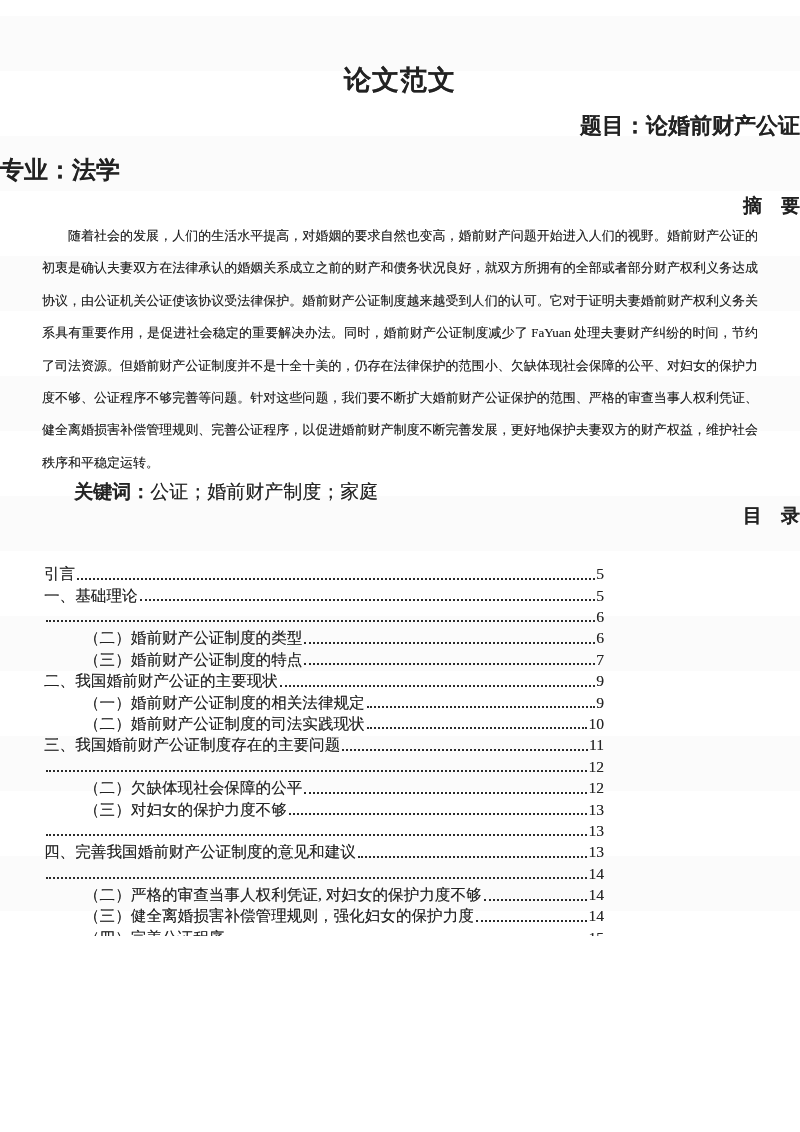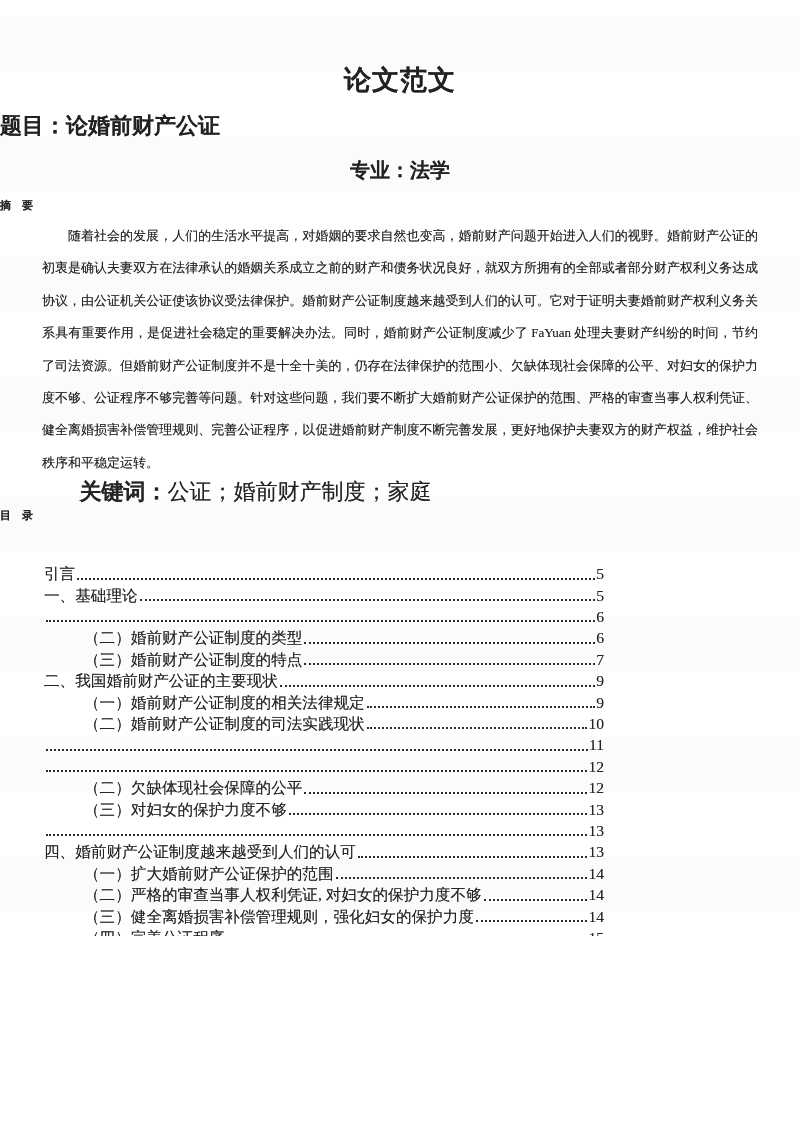--- a/index.html
+++ b/index.html
@@ -27,80 +27,79 @@
     text-align: center;
     font-size: 27px;
     font-weight: 700;
     line-height: 32px;
     letter-spacing: 1px;
     text-shadow: 0 0 0.5px rgba(0,0,0,0.55);
   }
   .doc-subtitle {
     margin: 0;
     margin-top: 16px;
-    text-align: left;
+    text-align: right;
     font-size: 22px;
     font-weight: 700;
     line-height: 28px;
     text-shadow: 0 0 0.5px rgba(0,0,0,0.55);
   }
   .doc-major {
     margin: 0;
     margin-top: 16px;
-    text-align: center;
-    font-size: 20px;
+    font-size: 24px;
     font-weight: 700;
     line-height: 28px;
     text-shadow: 0 0 0.5px rgba(0,0,0,0.55);
   }
   .section-heading {
     margin: 0;
     margin-top: 11px;
-    text-align: left;
-    font-size: 11px;
+    text-align: right;
+    font-size: 19px;
     font-weight: 700;
     line-height: 21px;
     text-shadow: 0 0 0.4px rgba(0,0,0,0.5);
   }
   .abstract-body {
     margin: 0 42px;
     margin-top: 4px;
     font-size: 13px;
     line-height: 32.4px;
     text-align: justify;
     text-justify: inter-ideograph;
     text-indent: 2em;
     color: #242424;
     text-shadow: 0 0 0.4px rgba(0,0,0,0.45);
   }
   .keywords-line {
     margin: 0 42px;
     margin-top: 1px;
     text-indent: 1.7em;
-    font-size: 22px;
+    font-size: 19px;
     line-height: 24px;
     color: #242424;
     text-shadow: 0 0 0.4px rgba(0,0,0,0.45);
   }
   .keywords-label {
     font-weight: 700;
   }
   .toc-heading {
     margin-top: 1px;
   }
   .toc-list {
     margin-left: 44px;
     margin-top: 37px;
     width: 560px;
     font-size: 15.6px;
     color: #242424;
   }
   .toc-row {
     display: flex;
-    align-items: center;
+    align-items: flex-end;
     line-height: 21.4px;
     height: 21.4px;
     text-shadow: 0 0 0.4px rgba(0,0,0,0.45);
   }
   .toc-row.sub .toc-label {
     padding-left: 40px;
   }
   .toc-label {
     white-space: nowrap;
     flex: 0 0 auto;
@@ -173,20 +172,21 @@
         <span class="toc-label">（一）婚前财产公证制度的相关法律规定</span>
         <span class="toc-leader"></span>
         <span class="toc-page">9</span>
       </div>
       <div class="toc-row sub">
         <span class="toc-label">（二）婚前财产公证制度的司法实践现状</span>
         <span class="toc-leader"></span>
         <span class="toc-page">10</span>
       </div>
       <div class="toc-row">
+        <span class="toc-label">三、我国婚前财产公证制度存在的主要问题</span>
         <span class="toc-leader"></span>
         <span class="toc-page">11</span>
       </div>
       <div class="toc-row sub">
         <span class="toc-leader"></span>
         <span class="toc-page">12</span>
       </div>
       <div class="toc-row sub">
         <span class="toc-label">（二）欠缺体现社会保障的公平</span>
         <span class="toc-leader"></span>
@@ -195,26 +195,25 @@
       <div class="toc-row sub">
         <span class="toc-label">（三）对妇女的保护力度不够</span>
         <span class="toc-leader"></span>
         <span class="toc-page">13</span>
       </div>
       <div class="toc-row sub">
         <span class="toc-leader"></span>
         <span class="toc-page">13</span>
       </div>
       <div class="toc-row">
-        <span class="toc-label">四、婚前财产公证制度越来越受到人们的认可</span>
+        <span class="toc-label">四、完善我国婚前财产公证制度的意见和建议</span>
         <span class="toc-leader"></span>
         <span class="toc-page">13</span>
       </div>
       <div class="toc-row sub">
-        <span class="toc-label">（一）扩大婚前财产公证保护的范围</span>
         <span class="toc-leader"></span>
         <span class="toc-page">14</span>
       </div>
       <div class="toc-row sub">
         <span class="toc-label">（二）严格的审查当事人权利凭证, 对妇女的保护力度不够</span>
         <span class="toc-leader"></span>
         <span class="toc-page">14</span>
       </div>
       <div class="toc-row sub">
         <span class="toc-label">（三）健全离婚损害补偿管理规则，强化妇女的保护力度</span>

